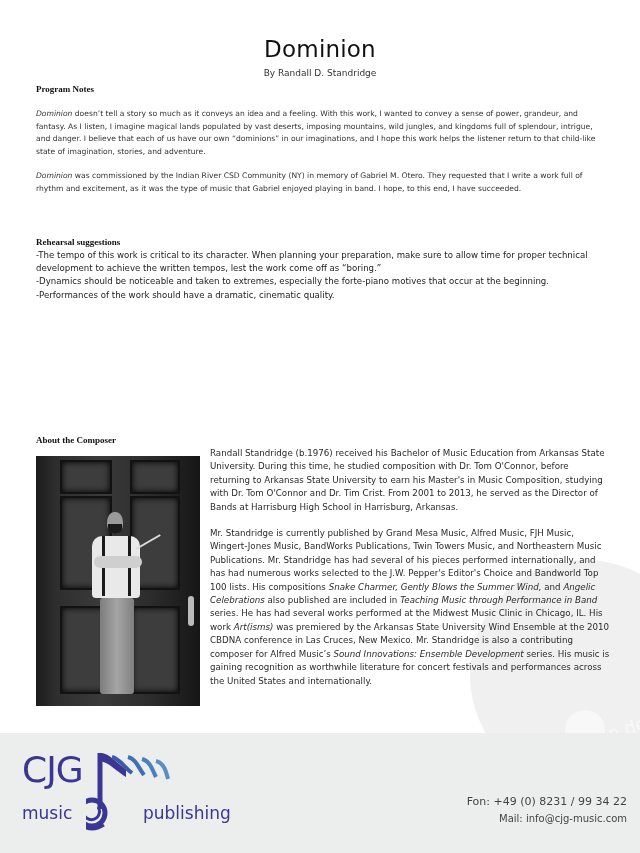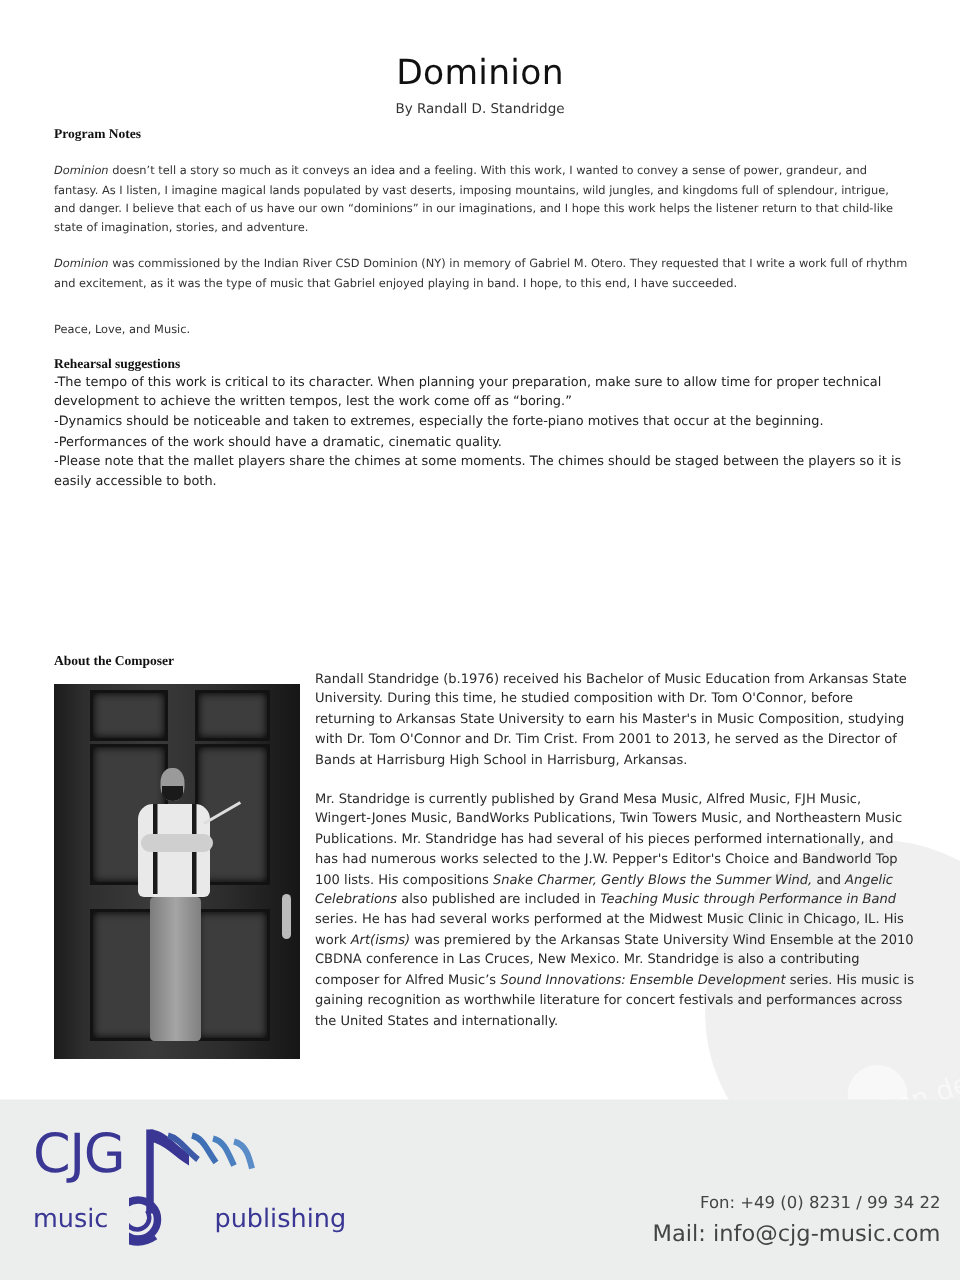--- a/index.html
+++ b/index.html
@@ -55,49 +55,47 @@
   .footer {
     position: absolute; left: 0; top: 733px; width: 640px; height: 120px; background: #eceded;
   }
   .logo { position: absolute; left: 22px; top: 14px; width: 210px; height: 90px; }
   .logo-cjg { position: absolute; left: 0; top: 2px; font-size: 36px; color: #3a3694; font-family: "DejaVu Sans", sans-serif; letter-spacing: -1px; }
   .logo-music { position: absolute; left: 0; top: 56px; font-size: 17px; color: #3a3694; font-family: "DejaVu Sans", sans-serif; }
   .logo-publishing { position: absolute; left: 121px; top: 56px; font-size: 17px; color: #3a3694; font-family: "DejaVu Sans", sans-serif; }
   .logo-note { position: absolute; left: 64px; top: 0px; width: 120px; height: 90px; }
   .contact-url { position: absolute; right: 13px; top: 18px; font-size: 15px; color: #333; }
   .contact-phone { position: absolute; right: 13px; top: 62px; font-size: 11px; color: #444; }
-  .contact-mail { position: absolute; right: 13px; top: 80px; font-size: 15px; color: #444; }
+  .contact-mail { position: absolute; right: 13px; top: 80px; font-size: 10px; color: #444; }
 </style>
 </head>
 <body>
 
 <div class="page">
 
   <div class="title">Dominion</div>
   <div class="byline">By Randall D. Standridge</div>
 
   <div class="h" style="top:84px;">Program Notes</div>
 
   <div class="para" style="top:108px;">
     <em>Dominion</em><span> doesn’t tell a story so much as it conveys an idea and a feeling.  With this work, I wanted to convey a sense of power, grandeur, and fantasy.  As I listen, I imagine magical lands populated by vast deserts, imposing mountains, wild jungles, and kingdoms full of splendour, intrigue, and danger.  I believe that each of us have our own “dominions” in our imaginations, and I hope this work helps the listener return to that child-like state of imagination, stories, and adventure.</span>
   </div>
 
   <div class="para" style="top:170px;">
-    <em>Dominion</em><span> was commissioned by the Indian River CSD Dominion (NY) in memory of Gabriel M. Otero.  They requested that I write a work full of rhythm and excitement, as it was the type of music that Gabriel enjoyed playing in band.  I hope, to this end, I have succeeded.</span>
+    <em>Dominion</em><span> was commissioned by the Indian River CSD Community (NY) in memory of Gabriel M. Otero.  They requested that I write a work full of rhythm and excitement, as it was the type of music that Gabriel enjoyed playing in band.  I hope, to this end, I have succeeded.</span>
   </div>
 
-  <div class="para" style="top:214px;">Peace, Love, and Music.</div>
 
   <div class="h" style="top:237px;">Rehearsal suggestions</div>
 
   <div class="reh" style="top:249px;">
     <div>-The tempo of this work is critical to its character.  When planning your preparation, make sure to allow time for proper technical development to achieve the written tempos, lest the work come off as “boring.”</div>
     <div>-Dynamics should be noticeable and taken to extremes, especially the forte-piano motives that occur at the beginning.</div>
     <div>-Performances of the work should have a dramatic, cinematic quality.</div>
-    <div>-Please note that the mallet players share the chimes at some moments.  The chimes should be staged between the players so it is easily accessible to both.</div>
   </div>
 
   <div class="watermark">
     <div class="watermark-hole"></div>
     <div class="watermark-text">alle-noten.de</div>
   </div>
 
   <div class="h" style="top:435px;">About the Composer</div>
 
   <div class="photo" title="Composer portrait leaning against a door holding a baton">

